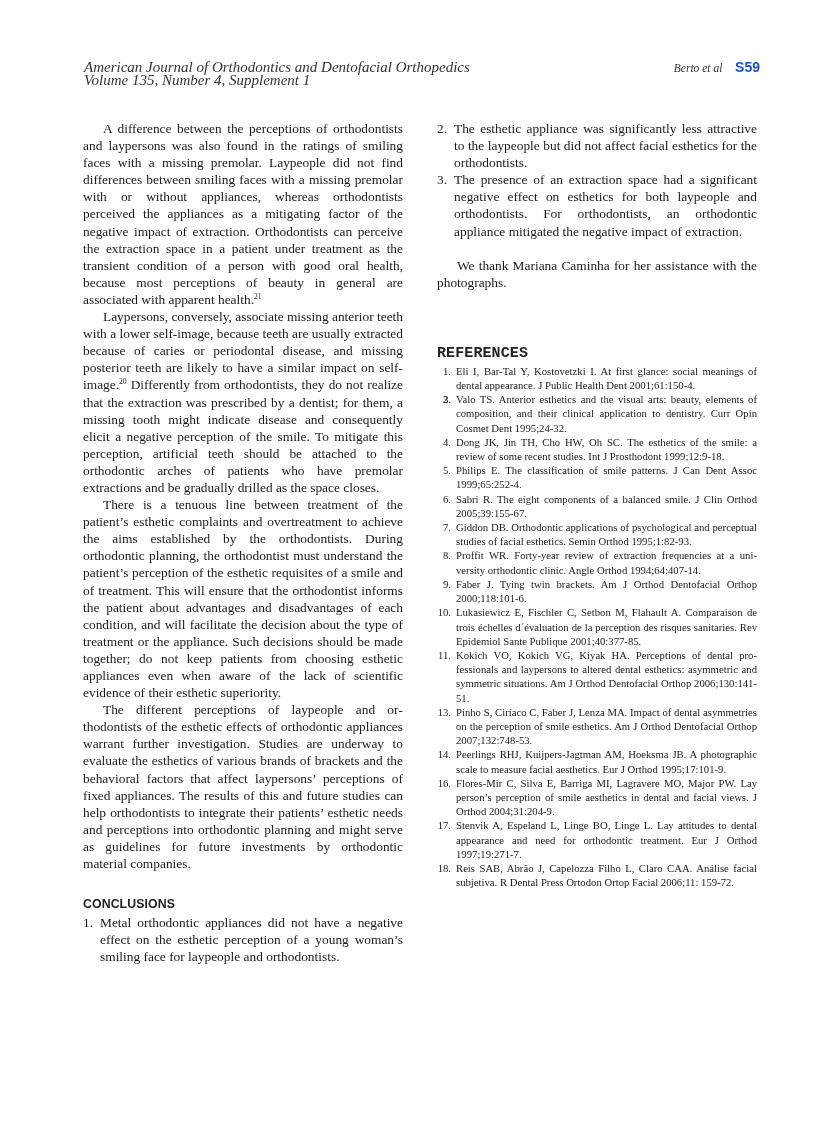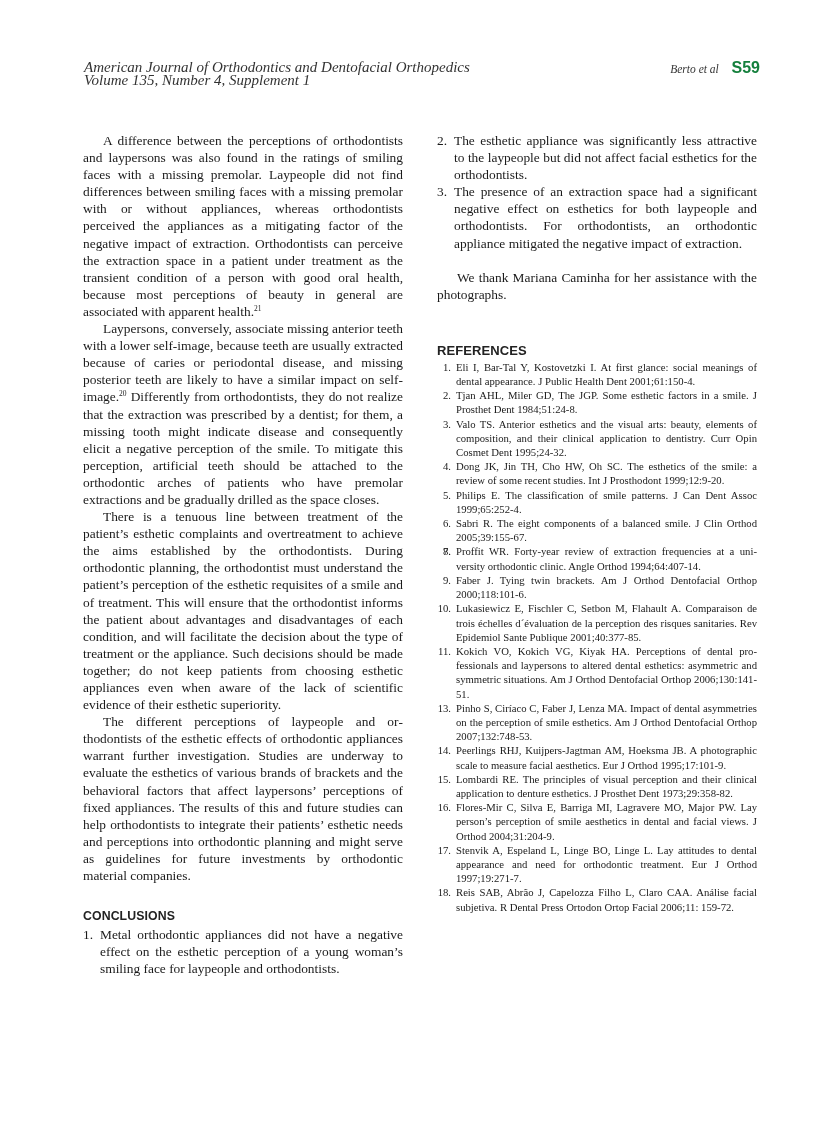--- a/index.html
+++ b/index.html
@@ -3,40 +3,40 @@
 <meta charset="utf-8">
 <style>
   * { margin: 0; padding: 0; box-sizing: border-box; }
   html, body { width: 836px; height: 1122px; background: #ffffff; overflow: hidden; }
   body { position: relative; font-family: "Liberation Serif", "DejaVu Serif", serif; color: #1a1a1a; }
 
   .header { position: absolute; left: 84px; top: 61px; width: 676px; height: 30px; }
   .header .journal { position: absolute; left: 0; top: 0; font-style: italic; font-size: 15px; line-height: 13px; color: #333; }
   .header .right { position: absolute; right: 0; top: 0; font-size: 11px; line-height: 13px; }
   .header .authors { font-style: italic; color: #333; margin-right: 10px; font-size: 11.5px; margin-top: 24px; }
-  .header .page-no { font-family: "Liberation Sans", "DejaVu Sans", sans-serif; font-weight: bold; font-size: 16px; color: #15803d; }
+  .header .page-no { font-family: "Liberation Sans", "DejaVu Sans", sans-serif; font-weight: bold; font-size: 14px; color: #1d4ed8; }
 
-  .col { position: absolute; top: 132px; }
+  .col { position: absolute; top: 120px; }
   .col-left { left: 83px; width: 320px; }
   .col-right { left: 437px; width: 320px; }
 
   .para { font-size: 13.4px; line-height: 17.1px; text-align: justify; hyphens: manual; }
   .para.indent { text-indent: 20px; }
   sup { font-size: 7.5px; vertical-align: 5px; line-height: 0; }
 
   .section-head { font-family: "Liberation Sans", "DejaVu Sans", sans-serif; font-weight: bold; font-size: 12.3px; letter-spacing: 0.1px; color: #222; }
   .conclusions-head { margin-top: 25px; margin-bottom: 3px; }
 
   .num-list { list-style: none; }
   .num-list li { position: relative; padding-left: 17px; font-size: 13.4px; line-height: 17.1px; text-align: justify; }
   .num-list li .n { position: absolute; left: 0; top: 0; }
 
   .ack { margin-top: 17px; }
 
-  .refs-head { margin-top: 40px; font-size: 13px; margin-bottom: 2px; }
+  .refs-head { margin-top: 54px; font-size: 15px; margin-bottom: 2px; font-family: Liberation Mono, monospace; }
   .refs { list-style: none; }
   .refs li { position: relative; padding-left: 19px; font-size: 10.7px; line-height: 14.2px; text-align: justify; margin-bottom: 0px; }
   .refs li .n { position: absolute; left: 0; top: 0; width: 14px; text-align: right; }
 </style>
 </head>
 <body>
 
 <div class="header">
   <div class="journal">
     <div>American Journal of Orthodontics and Dentofacial Orthopedics</div>
@@ -64,30 +64,29 @@
   <ol class="num-list">
     <li><span class="n">2.</span><span>The esthetic appliance was significantly less at­tractive to the laypeople but did not affect facial esthetics for the orthodontists.</span></li>
     <li><span class="n">3.</span><span>The presence of an extraction space had a signifi­cant negative effect on esthetics for both laypeople and orthodontists. For orthodontists, an orthodon­tic appliance mitigated the negative impact of extraction.</span></li>
   </ol>
 
   <p class="para indent ack">We thank Mariana Caminha for her assistance with the photographs.</p>
 
   <h2 class="section-head refs-head">REFERENCES</h2>
   <ol class="refs">
     <li><span class="n">1.</span><span>Eli I, Bar-Tal Y, Kostovetzki I. At first glance: social meanings of dental appearance. J Public Health Dent 2001;61:150-4.</span></li>
-    <li><span class="n">2.</span><span>Tjan AHL, Miler GD, The JGP. Some esthetic factors in a smile. J Prosthet Dent 1984;51:24-8.</span></li>
+    <li><span class="n">2.</span></li>
     <li><span class="n">3.</span><span>Valo TS. Anterior esthetics and the visual arts: beauty, elements of composition, and their clinical application to dentistry. Curr Opin Cosmet Dent 1995;24-32.</span></li>
-    <li><span class="n">4.</span><span>Dong JK, Jin TH, Cho HW, Oh SC. The esthetics of the smile: a review of some recent studies. Int J Prosthodont 1999;12:9-20.</span></li>
+    <li><span class="n">4.</span><span>Dong JK, Jin TH, Cho HW, Oh SC. The esthetics of the smile: a review of some recent studies. Int J Prosthodont 1999;12:9-18.</span></li>
     <li><span class="n">5.</span><span>Philips E. The classification of smile patterns. J Can Dent Assoc 1999;65:252-4.</span></li>
     <li><span class="n">6.</span><span>Sabri R. The eight components of a balanced smile. J Clin Orthod 2005;39:155-67.</span></li>
-    <li><span class="n">7.</span></li>
+    <li><span class="n">7.</span><span>Giddon DB. Orthodontic applications of psychological and per­ceptual studies of facial esthetics. Semin Orthod 1995;1:82-93.</span></li>
     <li><span class="n">8.</span><span>Proffit WR. Forty-year review of extraction frequencies at a uni­versity orthodontic clinic. Angle Orthod 1994;64:407-14.</span></li>
     <li><span class="n">9.</span><span>Faber J. Tying twin brackets. Am J Orthod Dentofacial Orthop 2000;118:101-6.</span></li>
     <li><span class="n">10.</span><span>Lukasiewicz E, Fischler C, Setbon M, Flahault A. Comparaison de trois échelles d´évaluation de la perception des risques sanitar­ies. Rev Epidemiol Sante Publique 2001;40:377-85.</span></li>
     <li><span class="n">11.</span><span>Kokich VO, Kokich VG, Kiyak HA. Perceptions of dental pro­fessionals and laypersons to altered dental esthetics: asymmet­ric and symmetric situations. Am J Orthod Dentofacial Orthop 2006;130:141-51.</span></li>
     <li><span class="n">13.</span><span>Pinho S, Ciríaco C, Faber J, Lenza MA. Impact of dental asym­metries on the perception of smile esthetics. Am J Orthod Dento­facial Orthop 2007;132:748-53.</span></li>
     <li><span class="n">14.</span><span>Peerlings RHJ, Kuijpers-Jagtman AM, Hoeksma JB. A pho­tographic scale to measure facial aesthetics. Eur J Orthod 1995;17:101-9.</span></li>
-    <li><span class="n">15.</span><span>Lombardi RE. The principles of visual perception and their clinical application to denture esthetics. J Prosthet Dent 1973;29:358-82.</span></li>
     <li><span class="n">16.</span><span>Flores-Mir C, Silva E, Barriga MI, Lagravere MO, Major PW. Lay person’s perception of smile aesthetics in dental and facial views. J Orthod 2004;31:204-9.</span></li>
     <li><span class="n">17.</span><span>Stenvik A, Espeland L, Linge BO, Linge L. Lay attitudes to den­tal appearance and need for orthodontic treatment. Eur J Orthod 1997;19:271-7.</span></li>
     <li><span class="n">18.</span><span>Reis SAB, Abrão J, Capelozza Filho L, Claro CAA. Análise facial subjetiva. R Dental Press Ortodon Ortop Facial 2006;11: 159-72.</span></li>
   </ol>
 </div>
 
 </body></html>

